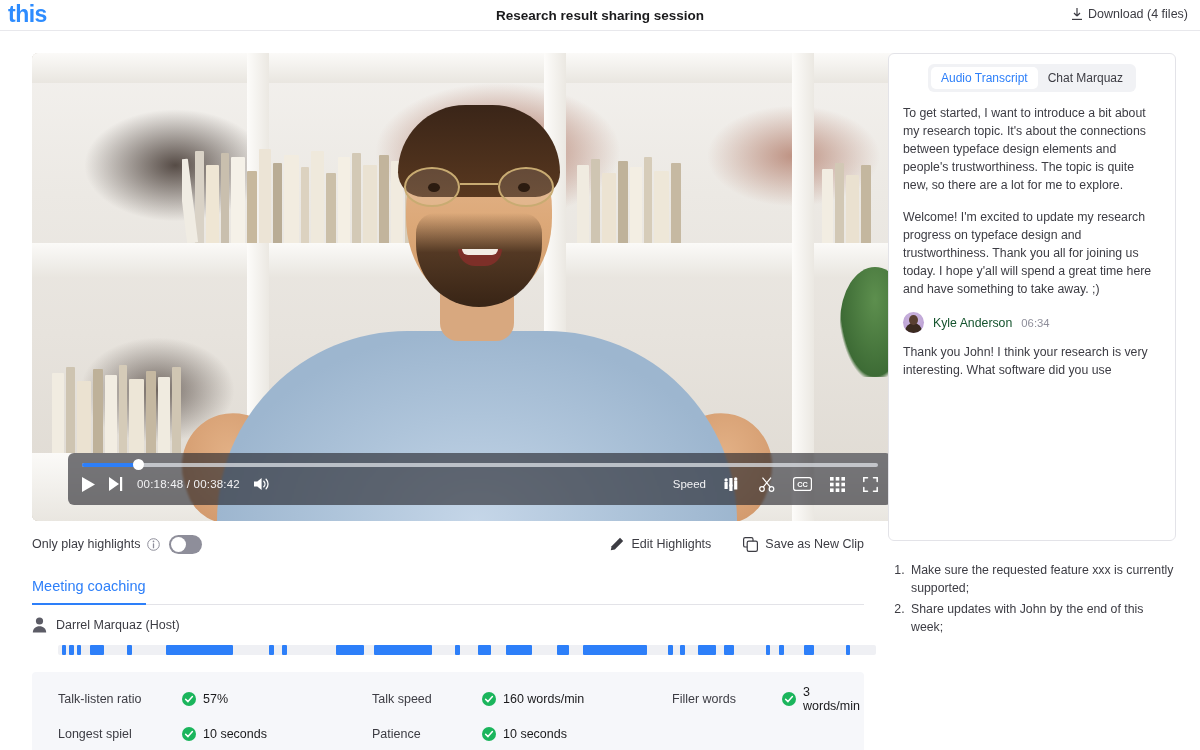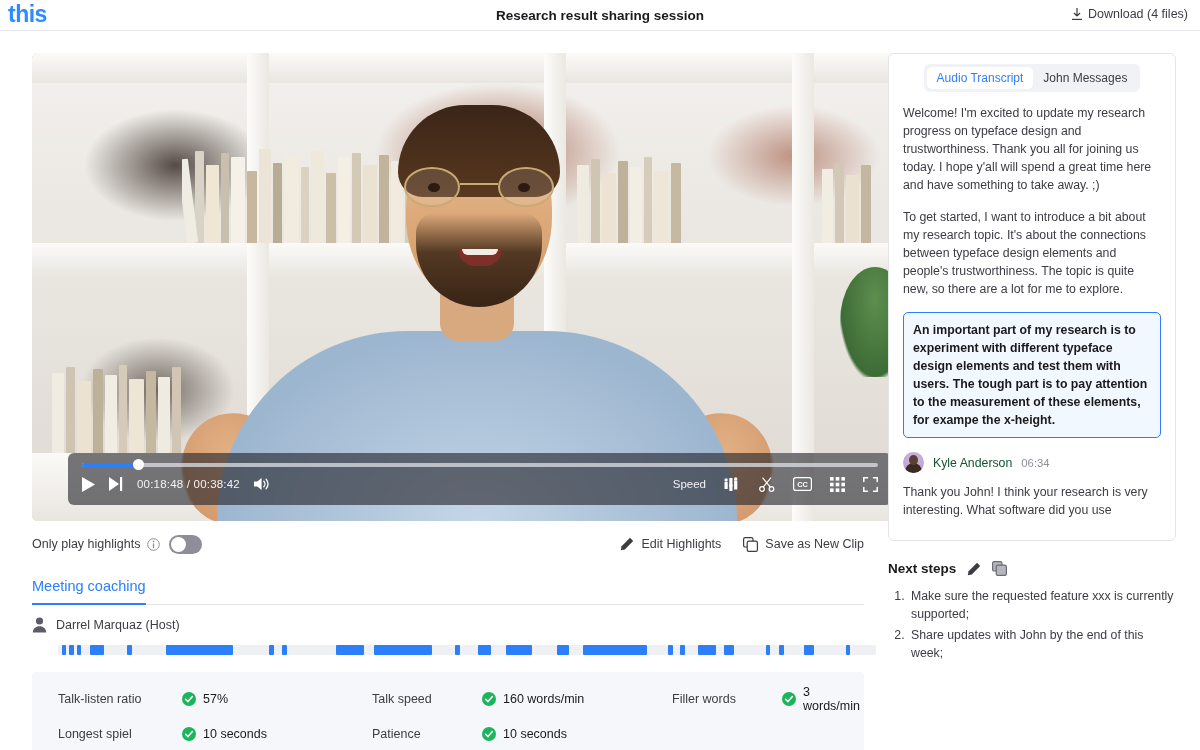--- a/index.html
+++ b/index.html
@@ -143,21 +143,21 @@
     width:832px; height:36px; margin-top:5px;
     display:flex; align-items:center; font-size:12.5px; color:#3c3c43;
   }
   .hl-left { display:flex; align-items:center; gap:7px; }
   .info-ic { width:13px; height:13px; }
   .toggle {
     width:33px; height:19px; border-radius:10px; background:#8e8e9a;
     position:relative; cursor:pointer; margin-left:2px;
   }
   .toggle .kn { position:absolute; left:2px; top:2px; width:15px; height:15px; border-radius:50%; background:#fff; }
-  .hl-right { margin-left:auto; display:flex; align-items:center; gap:22px; }
+  .hl-right { margin-left:auto; display:flex; align-items:center; gap:32px; }
   .hl-act { display:flex; align-items:center; gap:7px; cursor:pointer; }
 
   
   .tabs {
     width:832px; margin-top:16px; border-bottom:1px solid #e3e3e8;
     display:flex; gap:24px; padding-bottom:0;
   }
   .tab {
     font-size:14.5px; color:#3c3c43; padding-bottom:9px; cursor:pointer;
     border-bottom:2.5px solid transparent; margin-bottom:-1px;
@@ -512,48 +512,37 @@
             <span>10 seconds</span>
           </div>
         </div>
     </div>
   </div>
 
   <div class="right-col">
     <div class="panel">
       <div class="pill-row">
         <div class="pill active">Audio Transcript</div>
-        <div class="pill">John Messages</div>
+        <div class="pill">Chat Marquaz</div>
       </div>
       <div class="transcript" id="transcript-body">
+          <div class="tp">To get started, I want to introduce a bit about my research topic. It's about the connections between typeface design elements and people's trustworthiness. The topic is quite new, so there are a lot for me to explore.</div>
           <div class="tp">Welcome! I'm excited to update my research progress on typeface design and trustworthiness. Thank you all for joining us today. I hope y'all will spend a great time here and have something to take away. ;)</div>
-          <div class="tp">To get started, I want to introduce a bit about my research topic. It's about the connections between typeface design elements and people's trustworthiness. The topic is quite new, so there are a lot for me to explore.</div>
-          <div class="tp-highlight">An important part of my research is to experiment with different typeface design elements and test them with users. The tough part is to pay attention to the measurement of these elements, for exampe the x-height.</div>
           <div class="sp-row">
             <span class="avatar">
               <span class="av-body"></span>
               <span class="av-head"></span>
             </span>
             <span class="sp-name">Kyle Anderson</span>
             <span class="sp-time">06:34</span>
           </div>
           <div class="tp">Thank you John! I think your research is very interesting. What software did you use</div>
         </div>
     </div>
 
     <div class="next-steps">
-      <div class="ns-head">
-        <span class="ns-title">Next steps</span>
-        <svg width="14" height="14" viewBox="0 0 14 14">
-          <path d="M10 0.8l3.2 3.2-8.4 8.4-4 0.8 0.8-4z" fill="#3c3c43"></path>
-        </svg>
-        <svg width="15" height="15" viewBox="0 0 15 15">
-          <rect x="0.6" y="0.6" width="9.4" height="9.4" rx="1.6" stroke="#6b6b76" stroke-width="1.2" fill="#b6b6be"></rect>
-          <rect x="4.2" y="4.2" width="10.2" height="10.2" rx="1.6" fill="#b6b6be" stroke="#6b6b76" stroke-width="1.2"></rect>
-        </svg>
-      </div>
       <ol class="ns-list" id="ns-list">
           <li>Make sure the requested feature xxx is currently supported;</li>
           <li>Share updates with John by the end of this week;</li>
         </ol>
     </div>
   </div>
 </div>
 
 </body></html>

